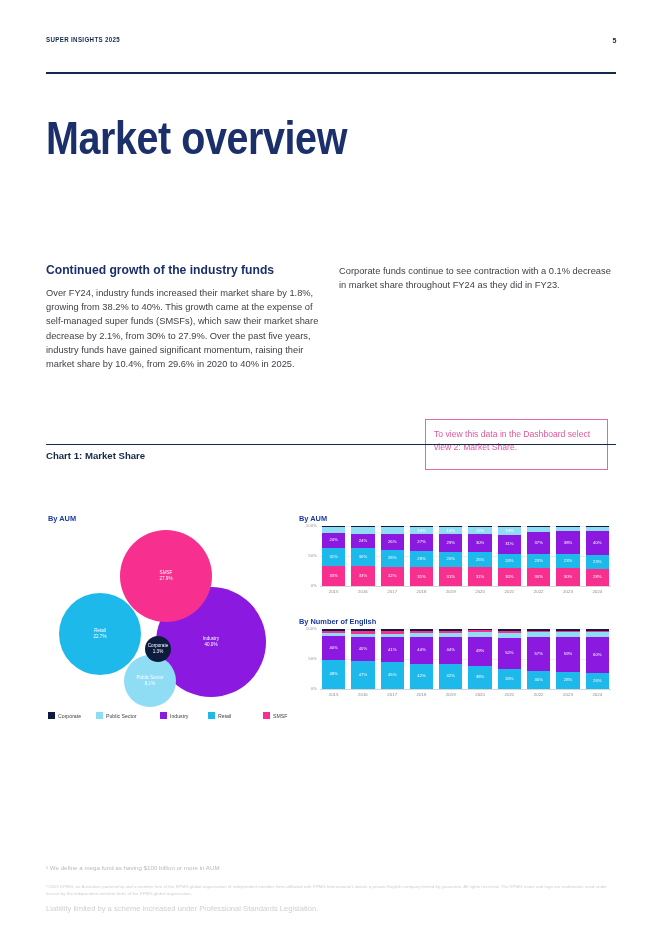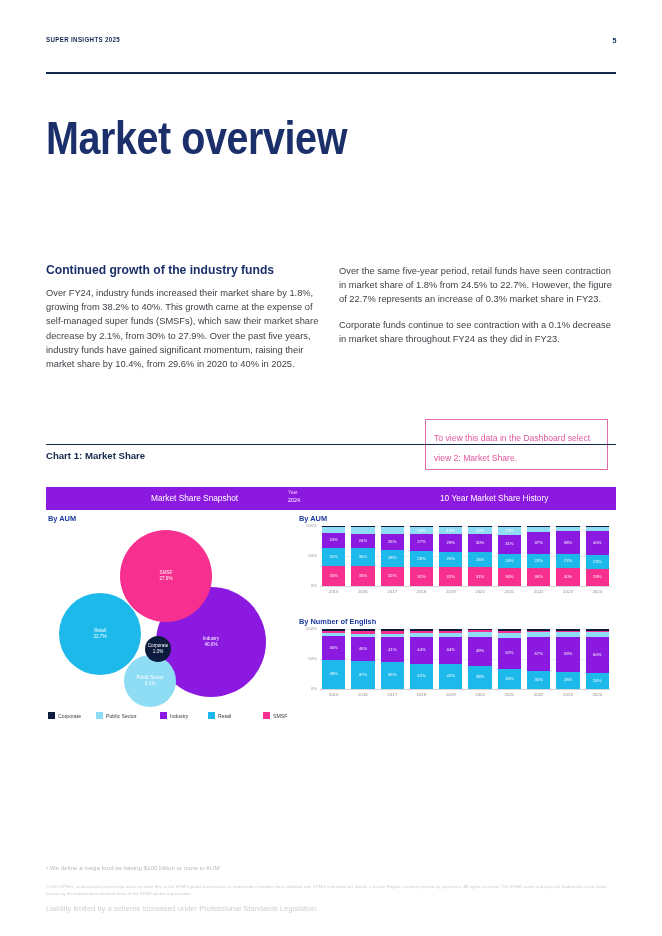--- a/index.html
+++ b/index.html
@@ -26,21 +26,21 @@
   .col-l{left:46px;top:262px;}
   .col-r{left:339px;top:264px;}
   .subhead{font-size:13.5px;font-weight:700;color:#1b2f6b;line-height:16px;margin:0 0 8px 0;
     font-family:"Liberation Sans Narrow","Liberation Sans",sans-serif;transform:scaleX(.9);
     transform-origin:left top;white-space:nowrap;}
   .para{font-size:9.3px;line-height:14.2px;color:#3e3e46;margin:0 0 11px 0;}
 
   
   .callout{position:absolute;left:425px;top:419px;width:183px;height:51px;
     border:1px solid #e06aa8;box-sizing:border-box;background:#fff;}
-  .callout-txt{position:absolute;left:8px;top:8px;width:165px;font-size:8.6px;line-height:20px;
+  .callout-txt{position:absolute;left:8px;top:8px;width:165px;font-size:8.6px;line-height:13px;
     color:#e0569d;}
 
   
   .cap-rule{position:absolute;left:46px;top:444px;width:570px;height:1.4px;background:#12284c;}
   .cap{position:absolute;left:46px;top:450px;font-size:9.6px;font-weight:700;color:#12284c;}
 
   
   .dashbar{position:absolute;left:46px;top:487px;width:570px;height:23px;background:#8b19e0;}
   .db-snap{position:absolute;left:105px;top:6px;font-size:8.3px;color:#ffffff;}
   .db-yr-l{position:absolute;left:242px;top:3px;font-size:4.6px;color:#f0c8ff;}
@@ -94,37 +94,30 @@
   <div class="hdr-rule"></div>
 
   <div class="maintitle">Market overview</div>
 
   <div class="col col-l">
     <div class="subhead">Continued growth of the industry funds</div>
     <p class="para">Over FY24, industry funds increased their market share by 1.8%, growing from 38.2% to 40%. This growth came at the expense of self-managed super funds (SMSFs), which saw their market share decrease by 2.1%, from 30% to 27.9%. Over the past five years, industry funds have gained significant momentum, raising their market share by 10.4%, from 29.6% in 2020 to 40% in 2025.</p>
   </div>
 
   <div class="col col-r">
-    <p class="para">Over the same five-year period, retail funds have seen contraction in market share of 1.8% from 24.5% to 22.7%. However, the figure of 22.7% represents an increase of 0.3% market share in FY23.</p>
     <p class="para">Corporate funds continue to see contraction with a 0.1% decrease in market share throughout FY24 as they did in FY23.</p>
   </div>
 
   <div class="callout">
     <div class="callout-txt">To view this data in the Dashboard select view 2: Market Share.</div>
   </div>
 
   <div class="cap-rule"></div>
   <div class="cap">Chart 1: Market Share</div>
 
-  <div class="dashbar">
-    <div class="db-snap">Market Share Snapshot</div>
-    <div class="db-yr-l">Year</div>
-    <div class="db-yr-v">2024</div>
-    <div class="db-hist">10 Year Market Share History</div>
-  </div>
 
   <div class="plabel" style="left:48px;top:514px;">By AUM</div>
   <div class="plabel" style="left:299px;top:514px;">By AUM</div>
   <div class="plabel" style="left:299px;top:617px;">By Number of English</div>
 
   <div class="bubblewrap" id="bubble-chart">
       <div class="bub" style="left: 72px; top: 6px; height: 92px; width: 92px; background: rgb(247, 47, 142); z-index: 3;">
         <div class="bn">SMSF</div>
         <div class="bv">27.9%</div>
       </div>

